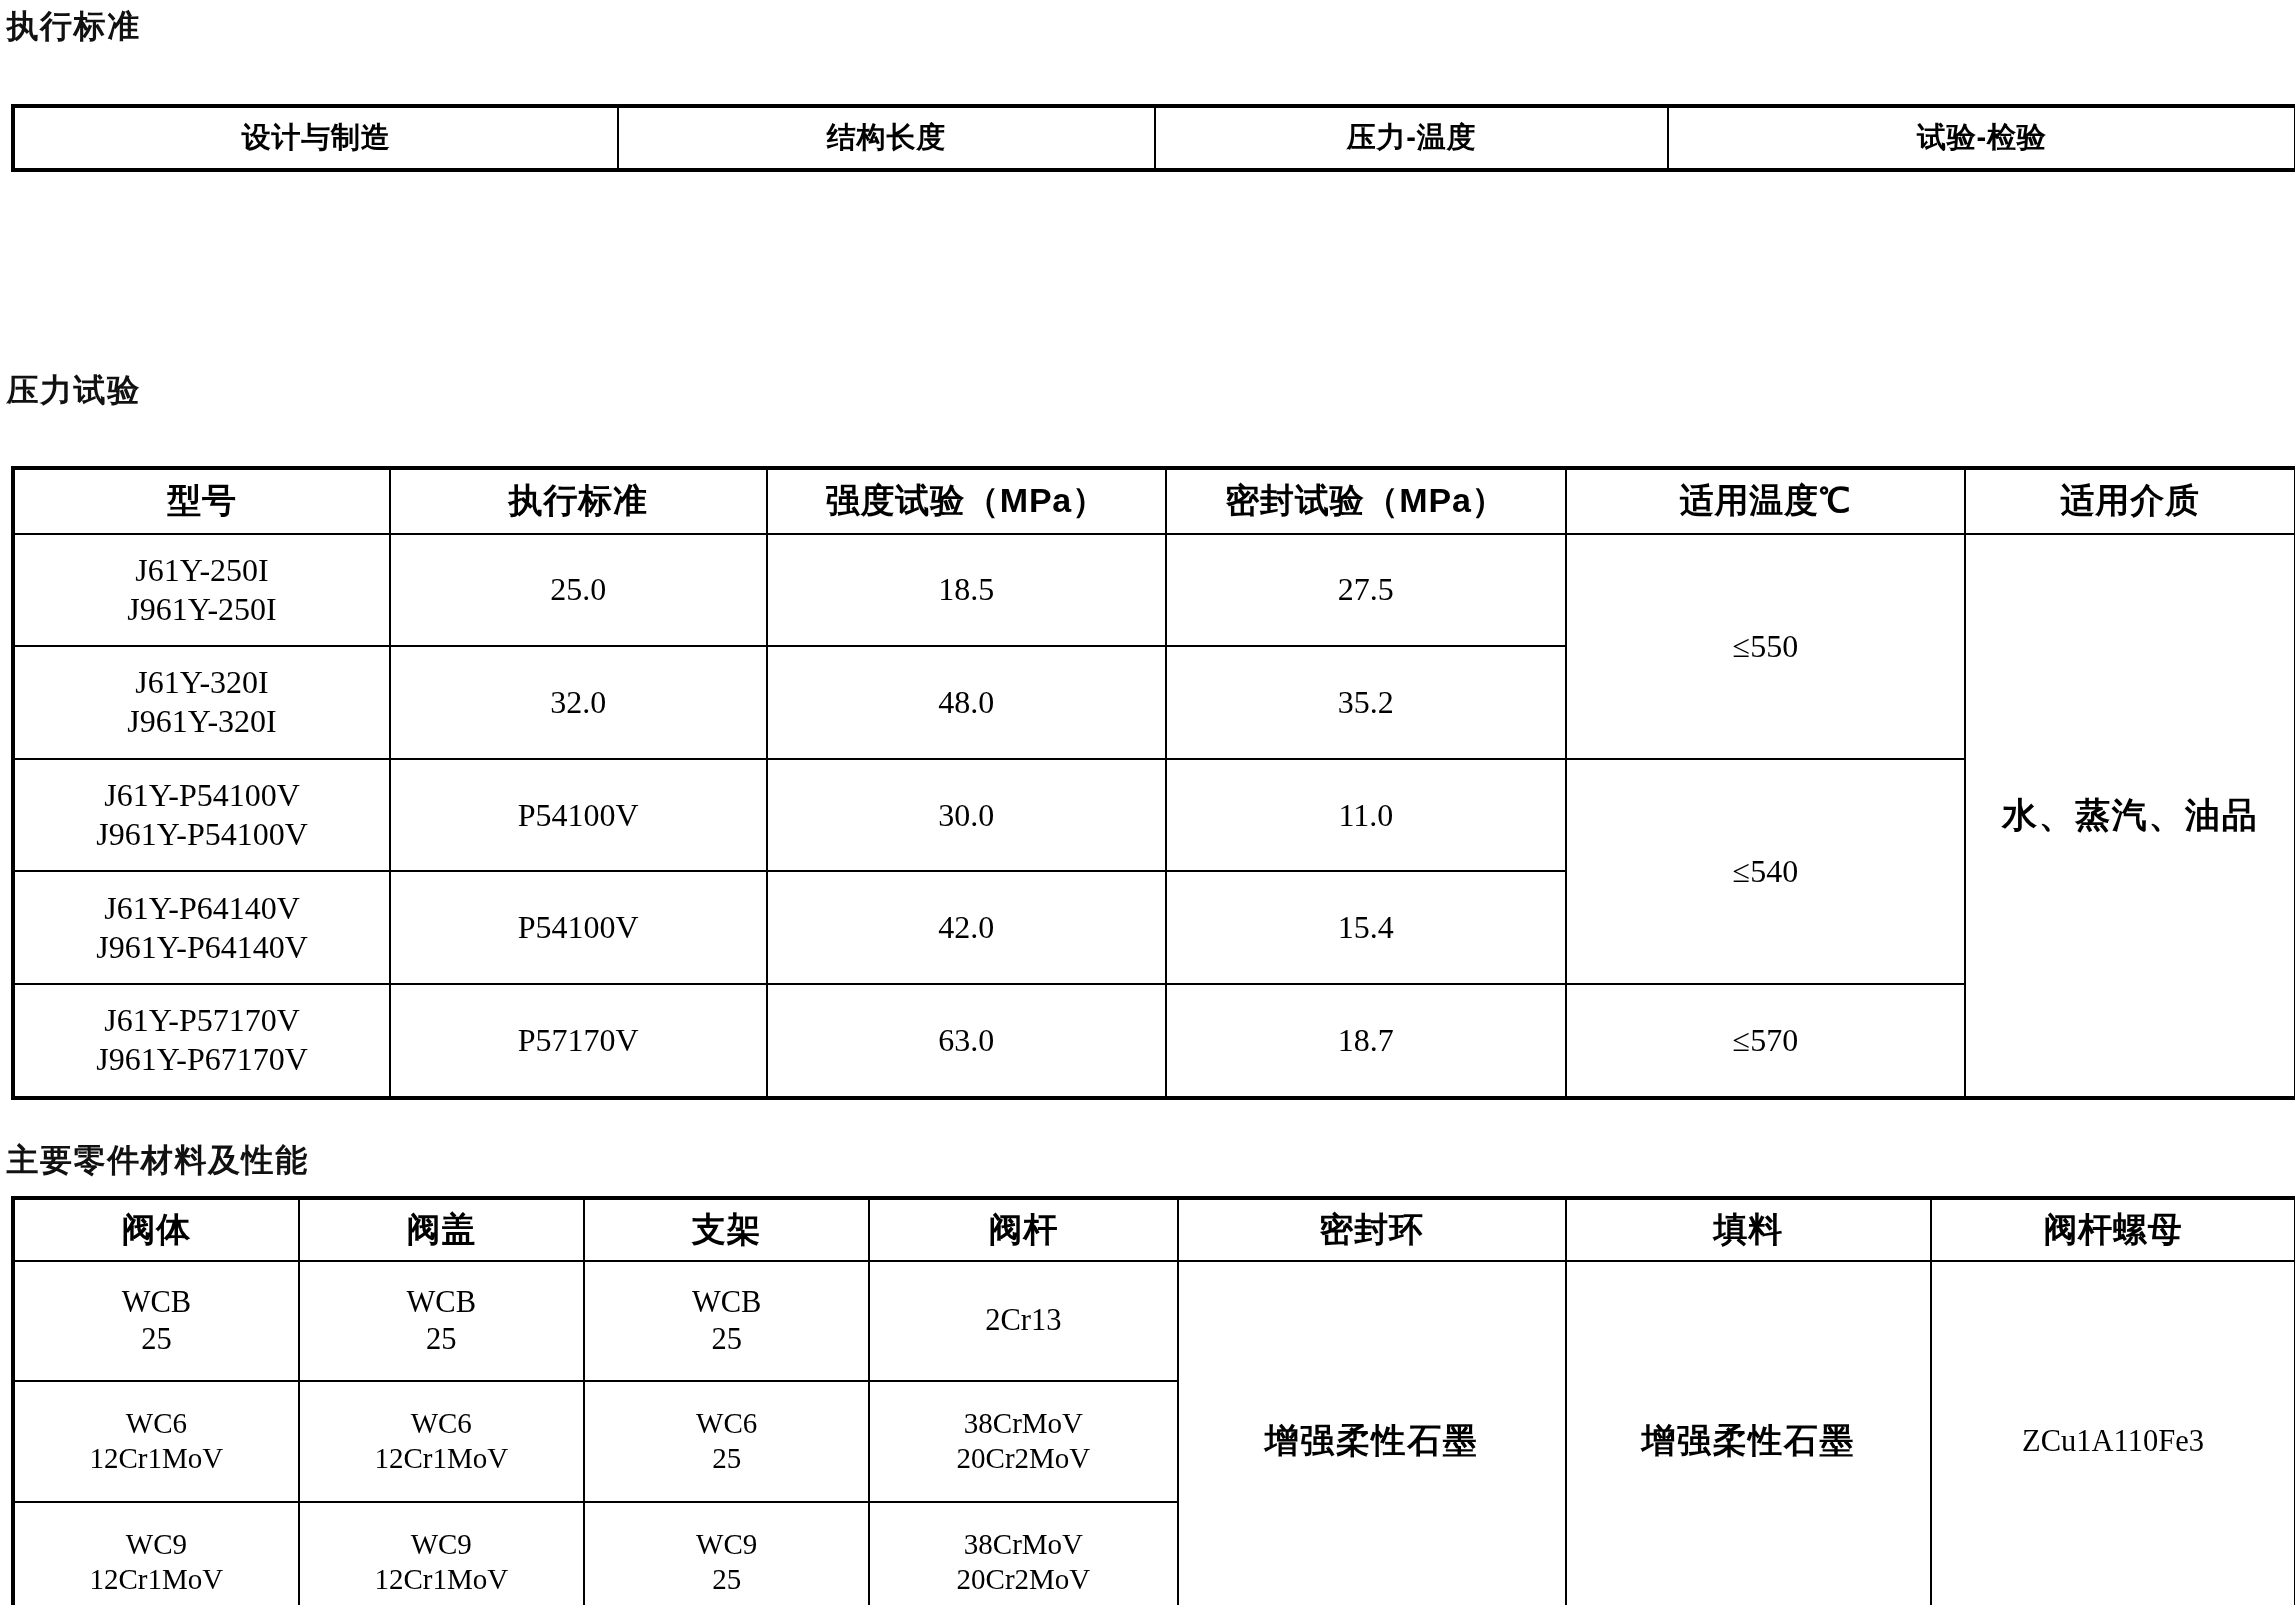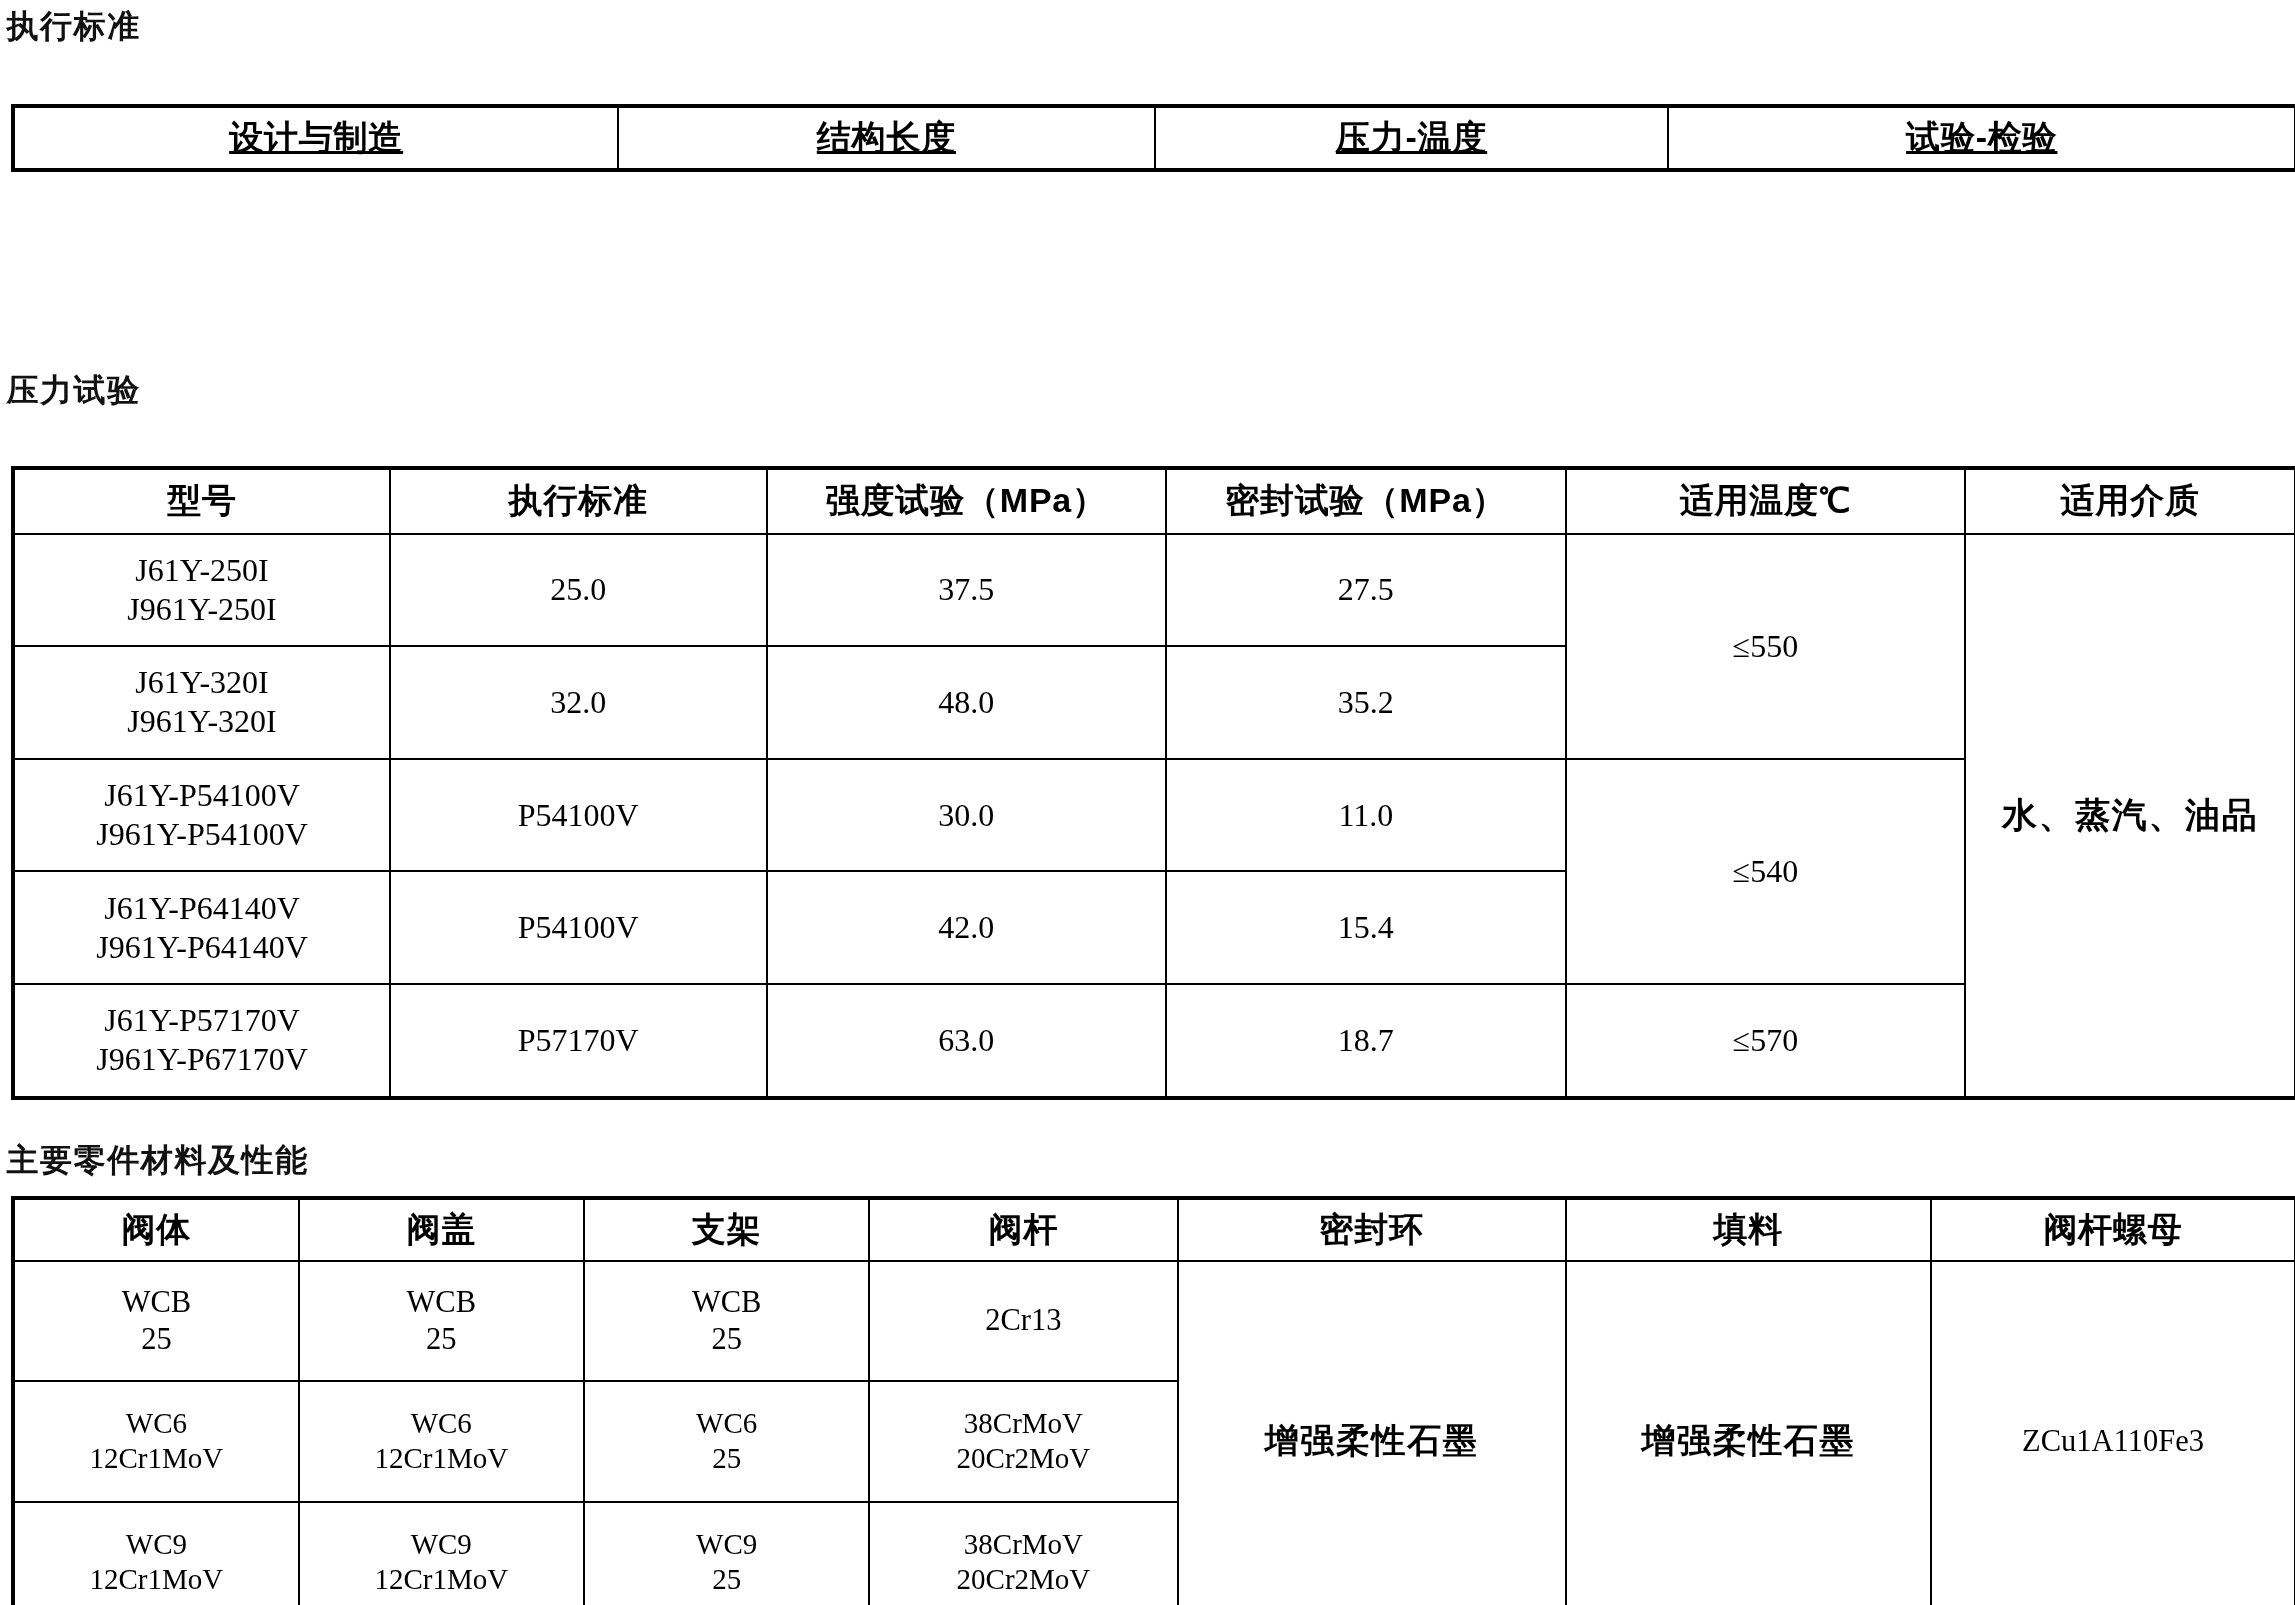--- a/index.html
+++ b/index.html
@@ -63,21 +63,21 @@
 
   
   #std-title { position: absolute; left: 6.4px; top: 4.8px; }
   #table-standards {
     position: absolute;
     left: 11.2px;
     top: 104px;
     width: 2287px;
   }
   #table-standards td { font-size: 32px; }
-  #table-standards tr.head td { font-size: 34px; height: 50px; text-decoration: underline; }
+  #table-standards tr.head td { font-size: 29px; height: 50px; }
   #table-standards tr.body td { height: 135px; }
 
   
   #pressure-title { position: absolute; left: 6.4px; top: 369px; }
   #table-pressure {
     position: absolute;
     left: 11.2px;
     top: 466px;
     width: 2287px;
   }
@@ -140,21 +140,21 @@
         <td class="hdr">强度试验（MPa）</td>
         <td class="hdr">密封试验（MPa）</td>
         <td class="hdr">适用温度℃</td>
         <td class="hdr">适用介质</td>
       </tr>
 
       <tr class="body">
         <td class="multi">J61Y-250I
 J961Y-250I</td>
         <td>25.0</td>
-        <td>37.5</td>
+        <td>18.5</td>
         <td>27.5</td>
         <td rowspan="2">≤550</td>
         <td rowspan="5" class="cjk" style="font-size:35px">水、蒸汽、油品</td>
       </tr>
 
       <tr class="body">
         <td class="multi">J61Y-320I
 J961Y-320I</td>
         <td>32.0</td>
         <td>48.0</td>

